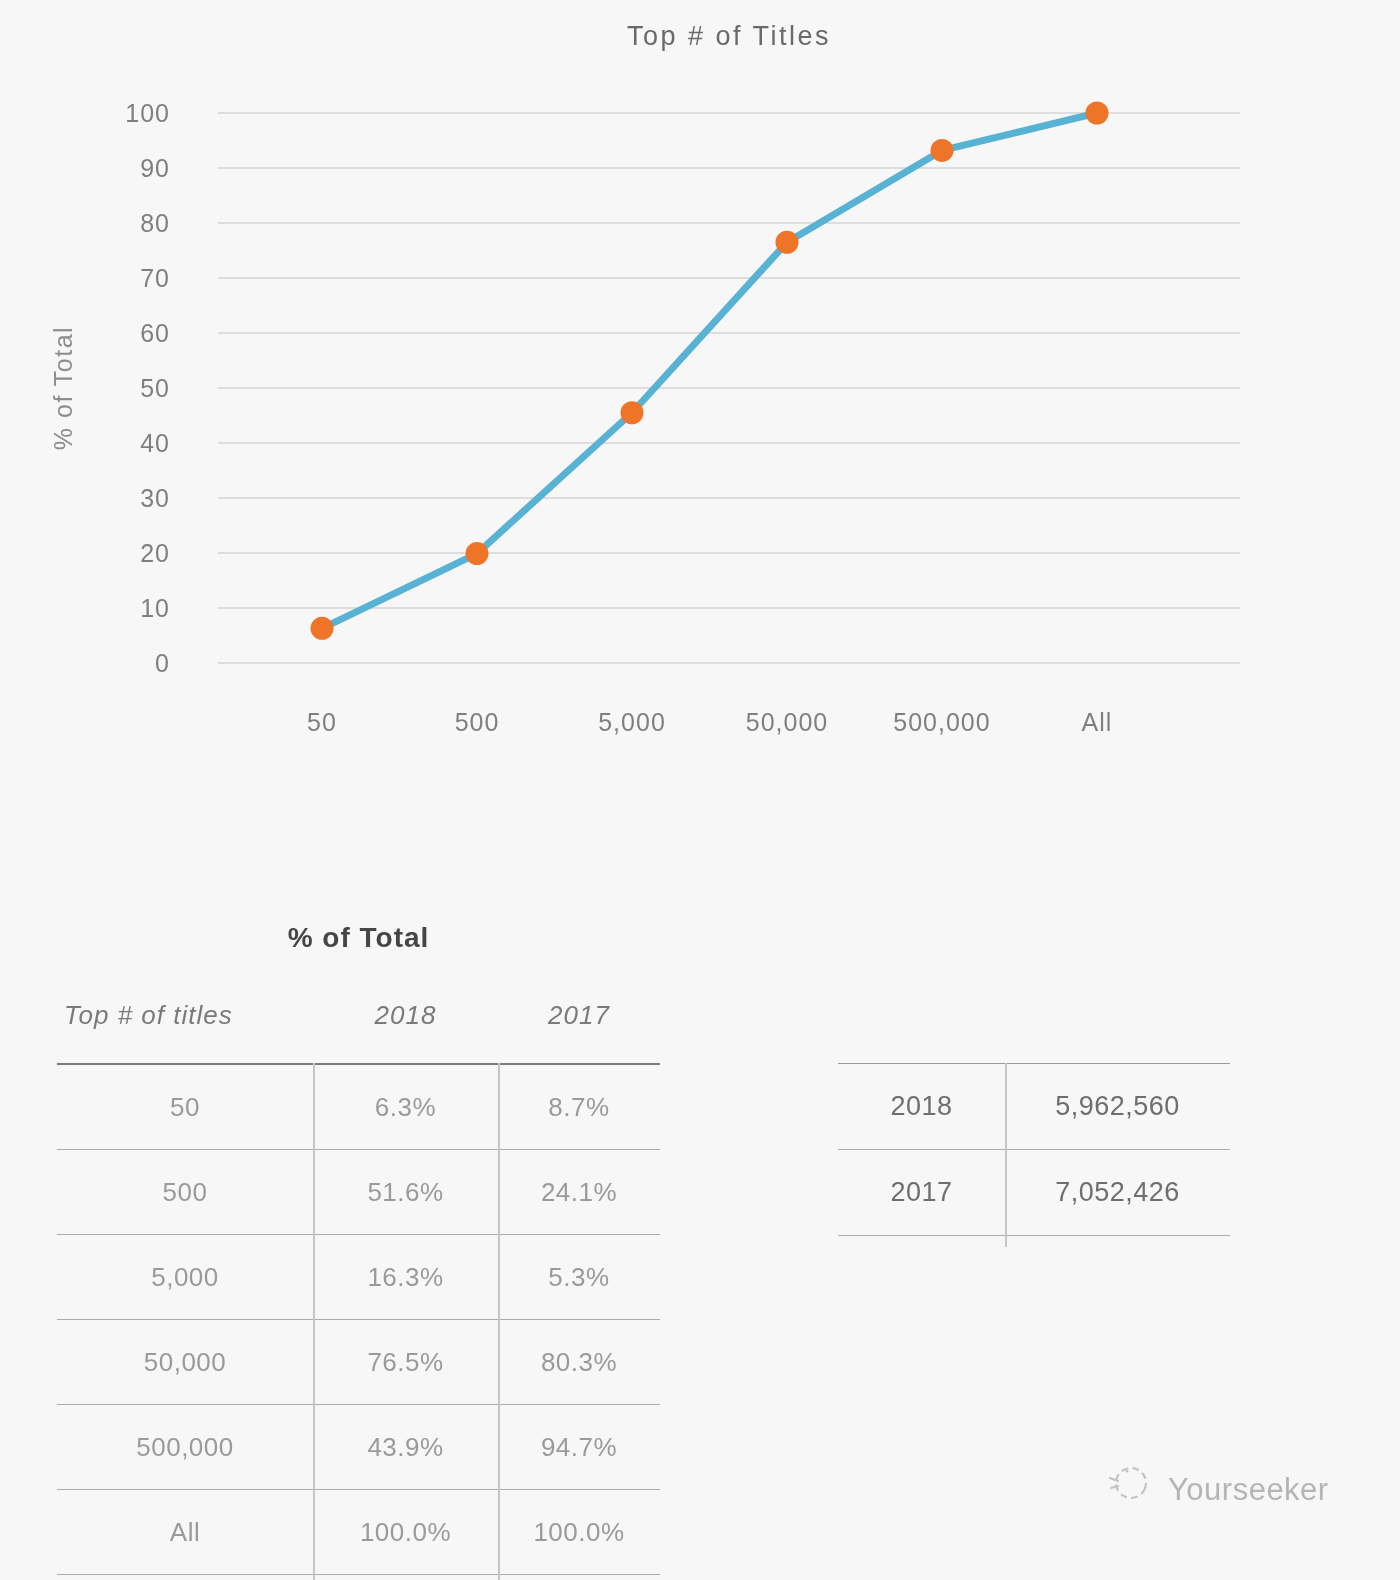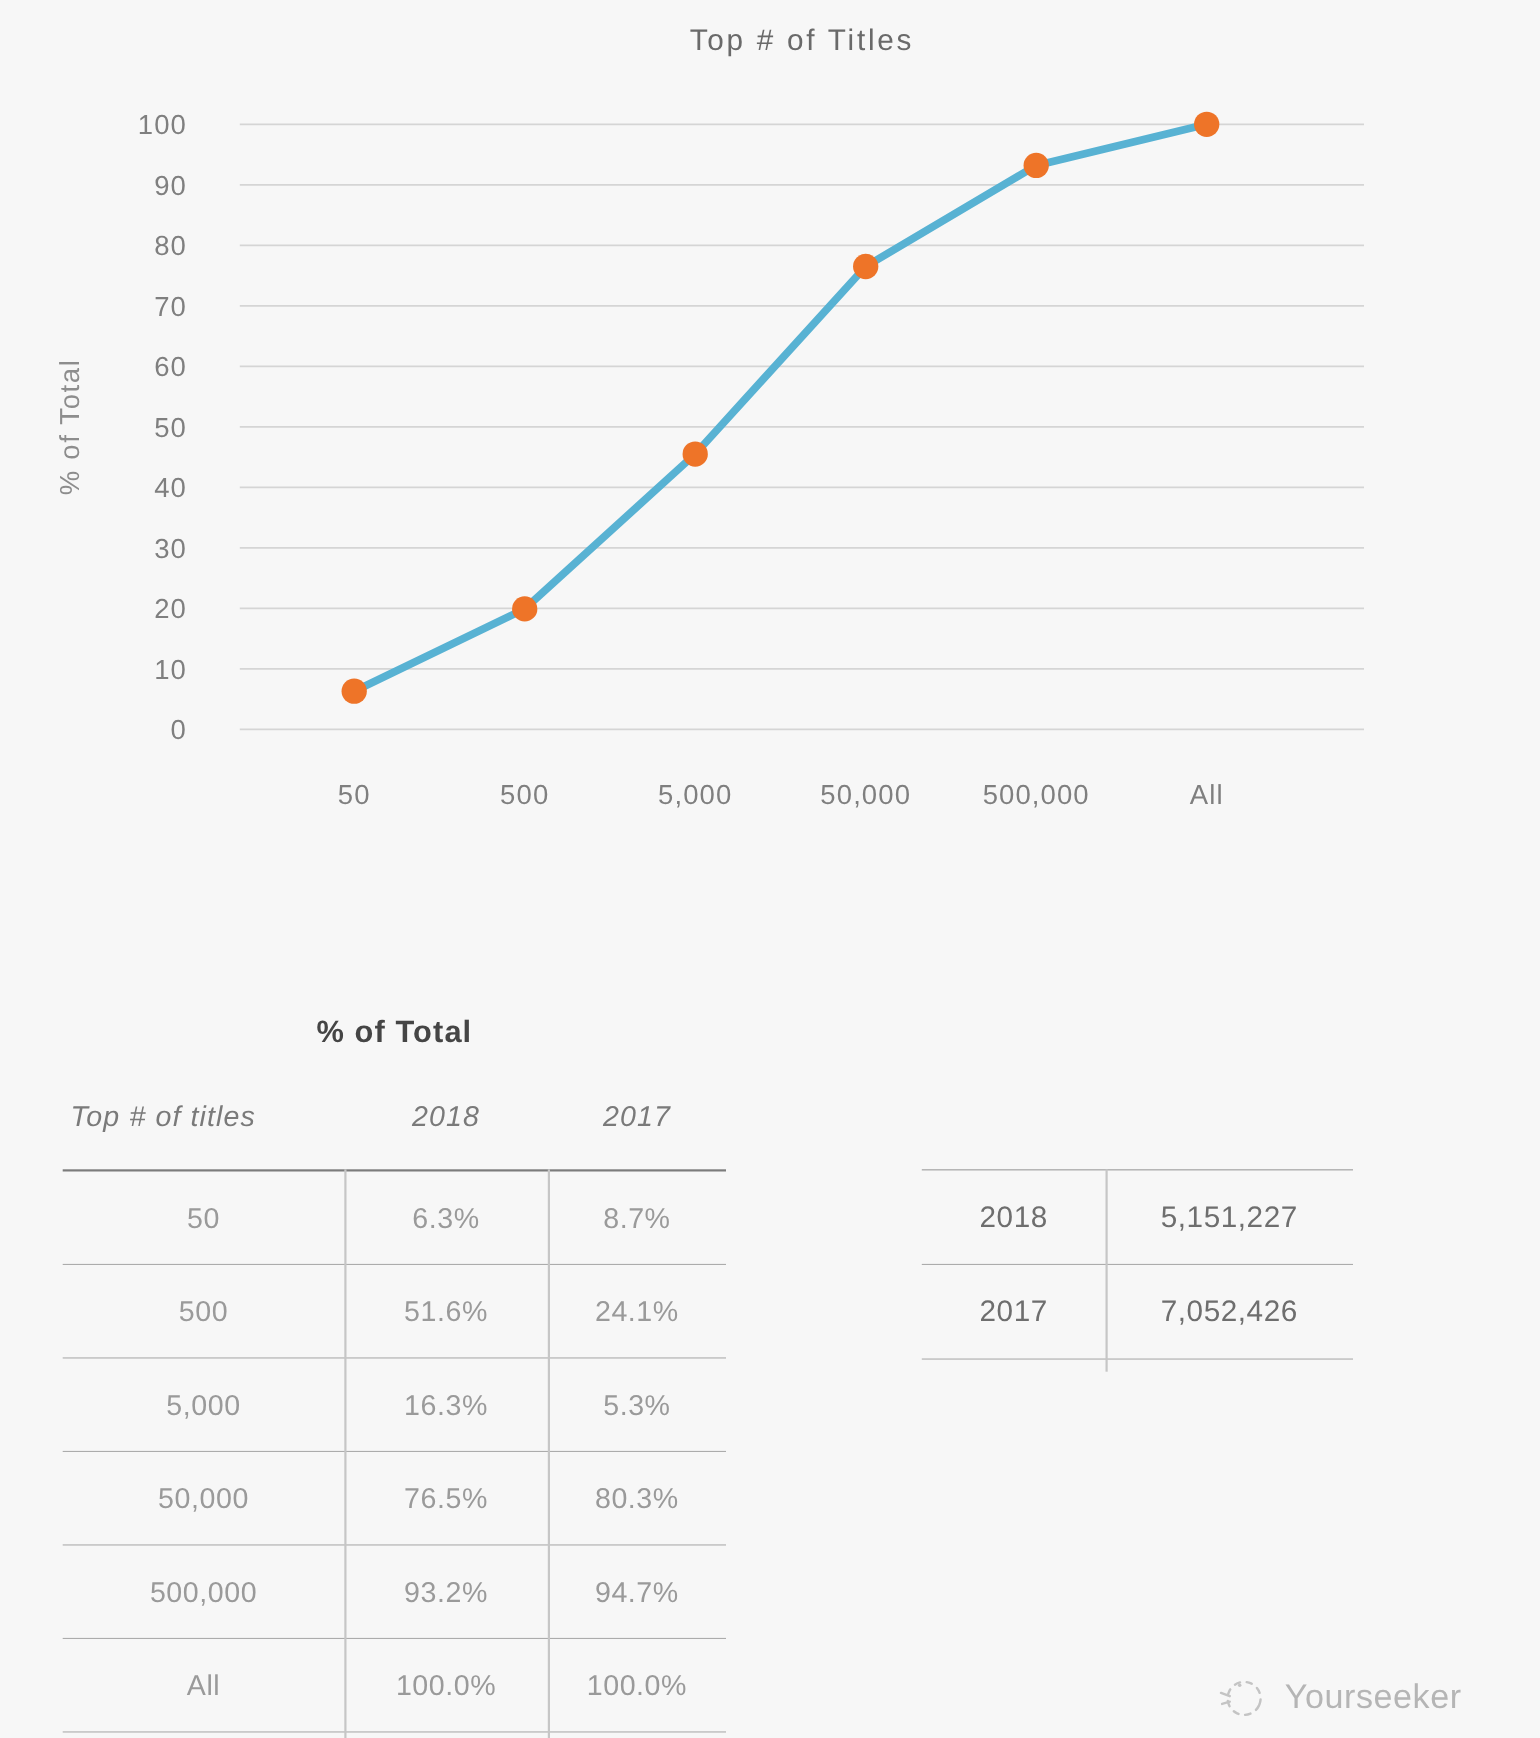--- a/index.html
+++ b/index.html
@@ -57,22 +57,22 @@
     font-size:27px;color:#6e6e6e;letter-spacing:0.5px;
   }
   .sold-row div{text-align:center;}
 
   .vline{position:absolute;width:1.5px;background:#c6c6c6;}
   .vl-1{left:313px;top:1063px;height:517px;}
   .vl-2{left:498px;top:1063px;height:517px;}
   .vl-3{left:1005px;top:1063px;height:184px;}
 
   .brand{
-    position:absolute;left:1104px;top:1517px;
-    display:flex;align-items:center;gap:12px;
+    position:absolute;left:1104px;top:1456px;
+    display:flex;align-items:flex-end;gap:12px;
     color:#b5b5b5;font-size:31px;letter-spacing:0.5px;
   }
 </style>
 </head>
 <body>
 
 
 
 
 <svg id="chart" width="1400" height="800">
@@ -140,38 +140,38 @@
       <div>16.3%</div>
       <div>5.3%</div>
     </div>
     <div class="pct-row">
       <div>50,000</div>
       <div>76.5%</div>
       <div>80.3%</div>
     </div>
     <div class="pct-row">
       <div>500,000</div>
-      <div>93.2%</div>
+      <div>43.9%</div>
       <div>94.7%</div>
     </div>
     <div class="pct-row">
       <div>All</div>
       <div>100.0%</div>
       <div>100.0%</div>
     </div>
   </div>
 
 
 <div class="section-title sold-title">
 </div>
 
 <div class="sold-body" id="sold-body">
     <div class="sold-row">
       <div>2018</div>
-      <div>5,151,227</div>
+      <div>5,962,560</div>
     </div>
     <div class="sold-row">
       <div>2017</div>
       <div>7,052,426</div>
     </div>
   </div>
 
 
 <div class="vline vl-1"></div>
 <div class="vline vl-2"></div>

